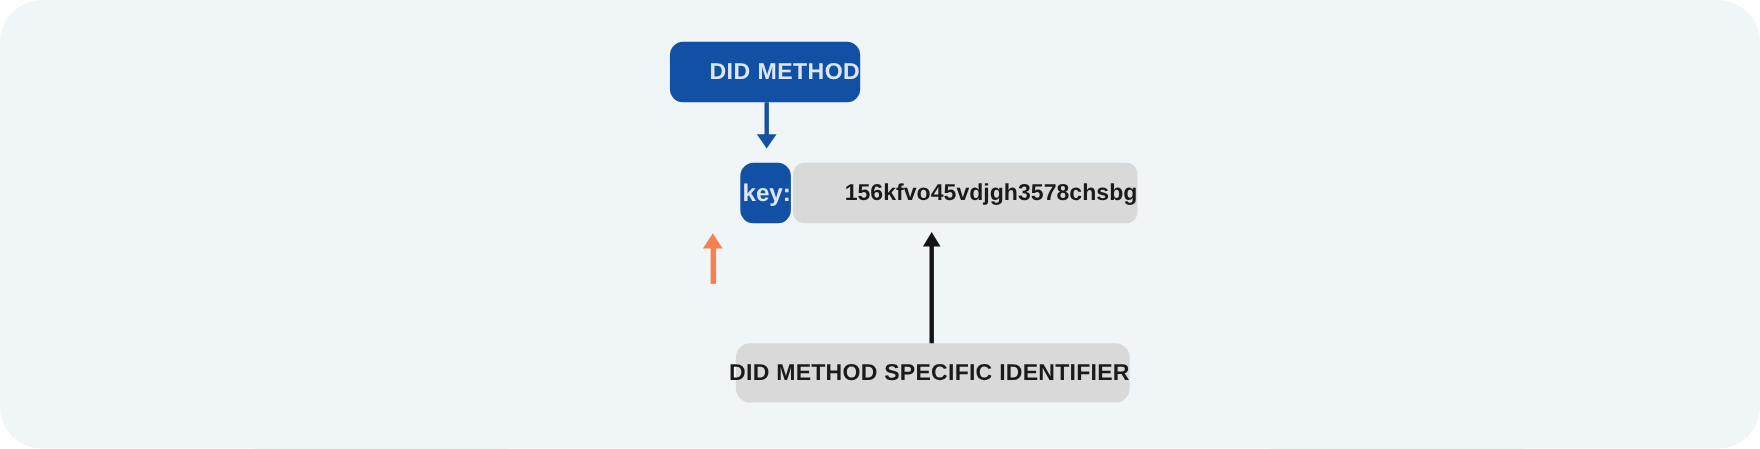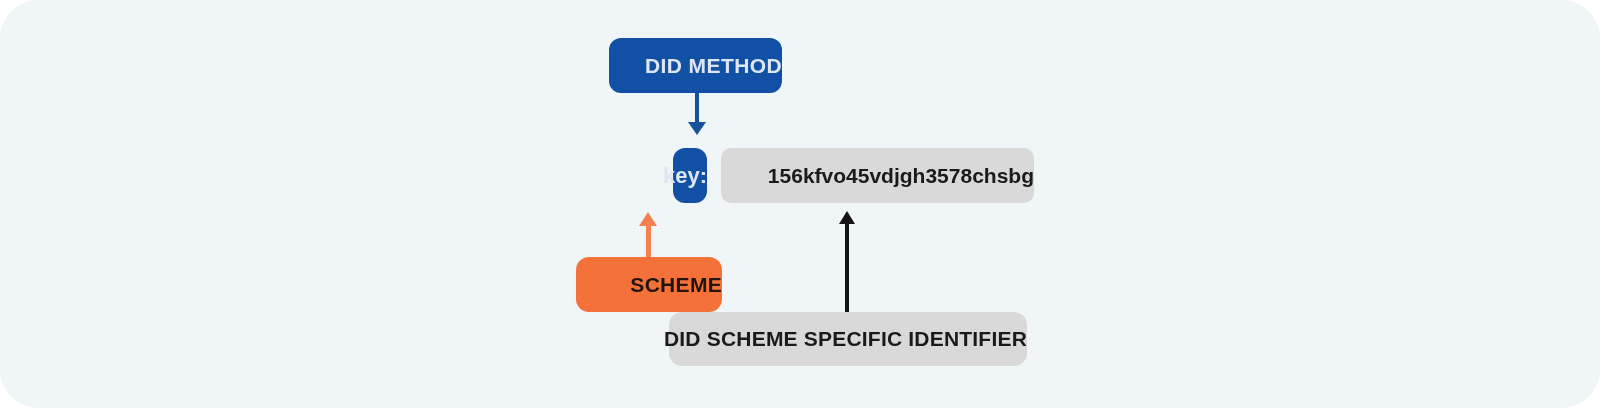--- a/index.html
+++ b/index.html
@@ -46,21 +46,21 @@
   .seg-did {
     left: 623px; top: 148px;
     width: 48px; height: 55px;
     background: var(--orange, #f4723a);
     color: var(--dark_text, #1a1a1a);
     border-radius: 12px;
     font-size: 22px;
   }
   .seg-key {
     left: 673px; top: 148px;
-    width: 34px; height: 55px;
+    width: 46px; height: 55px;
     background: var(--blue, #1150a5);
     color: var(--light_text, #dde6f5);
     border-radius: 12px;
     font-size: 22px;
   }
   .seg-id {
     left: 721px; top: 148px;
     width: 313px; height: 55px;
     background: var(--gray, #d9d9d9);
     color: var(--dark_text, #1a1a1a);
@@ -148,25 +148,22 @@
   </div>
   <div class="box seg-id">
     <span>156kfvo45vdjgh3578chsbg</span>
   </div>
 
   <div>
     <div class="arrow-head head-scheme"></div>
     <div class="arrow-stem stem-scheme"></div>
   </div>
 
-  <div class="box scheme-callout">
-    <span>SCHEME</span>
-  </div>
 
   <div>
     <div class="arrow-head head-identifier"></div>
     <div class="arrow-stem stem-identifier"></div>
   </div>
 
   <div class="box identifier-callout">
-    <span>DID SCHEME SPECIFIC IDENTIFIER</span>
+    <span>DID METHOD SPECIFIC IDENTIFIER</span>
   </div>
 </div>
 
 </body></html>

